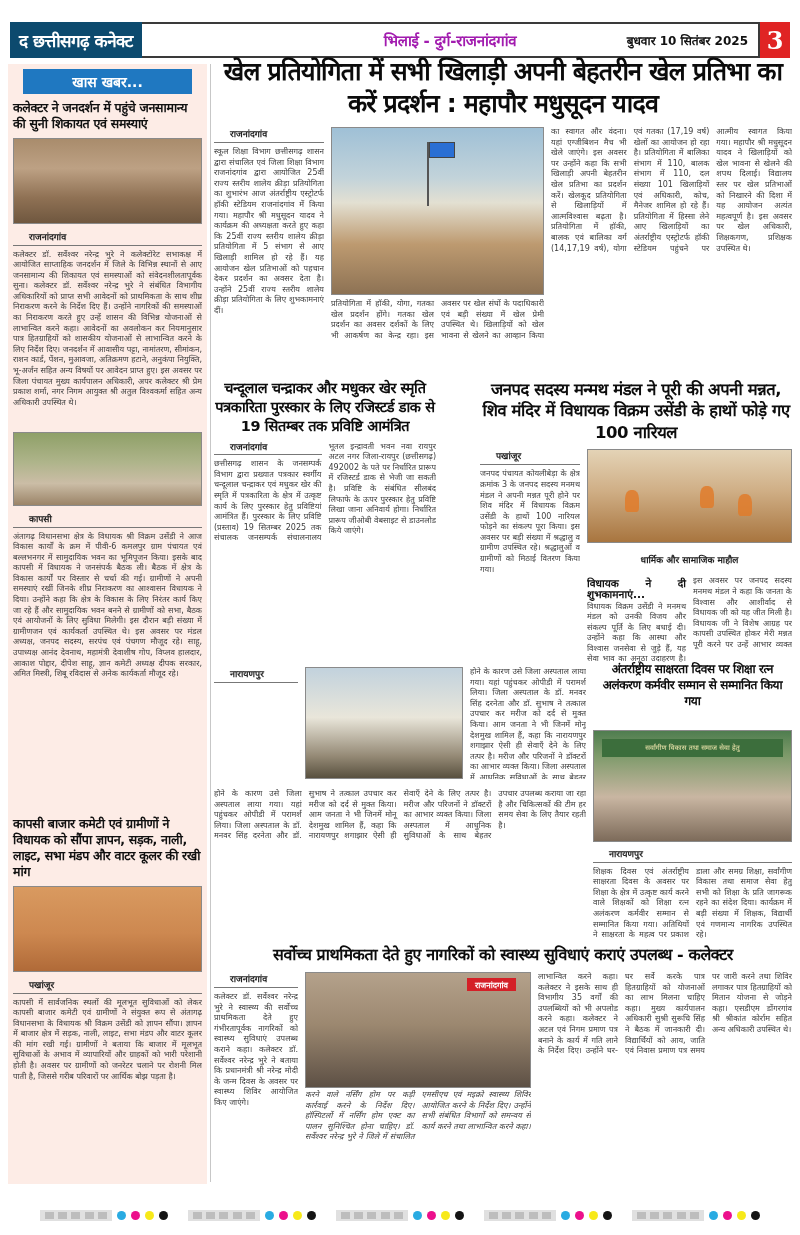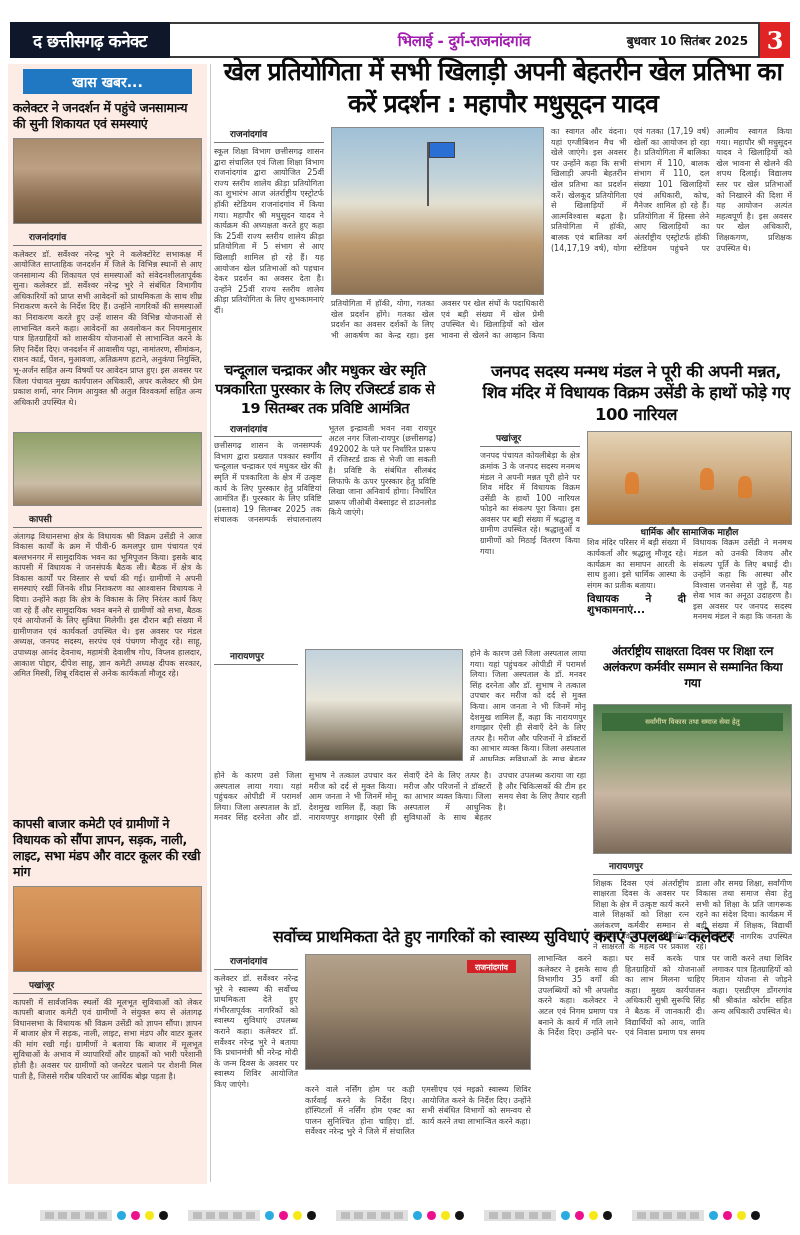--- a/index.html
+++ b/index.html
@@ -2,21 +2,21 @@
 <html><head>
 <meta charset="utf-8">
 <style>
   * { margin:0; padding:0; box-sizing:border-box; }
   html,body { background:#e9e9e9; }
   body { font-family:"DejaVu Sans","Liberation Sans",sans-serif; }
   .page { position:relative; width:800px; height:1235px; background:#ffffff; margin:0 auto; overflow:hidden; }
 
   
   .masthead { position:absolute; top:22px; left:10px; width:780px; height:36px; display:flex; align-items:stretch; }
-  .nameplate { background:#0f172a; color:#fff; font-weight:bold; font-size:17px; display:flex; align-items:center; justify-content:center; width:160px; flex:0 0 auto; letter-spacing:-0.5px; }
+  .nameplate { background:#0c4a6e; color:#fff; font-weight:bold; font-size:17px; display:flex; align-items:center; justify-content:center; width:132px; flex:0 0 auto; letter-spacing:-0.5px; }
   .edition-strip { flex:1; border:2px solid #3a3a3a; border-left:none; display:flex; align-items:center; position:relative; }
   .edition-title { position:absolute; left:0; right:0; text-align:center; font-weight:bold; font-size:15px; color:#a21caf; letter-spacing:-0.3px; }
   .issue-date { margin-left:auto; font-weight:bold; font-size:12px; color:#111; padding-right:10px; z-index:2; background:transparent; }
   .pagenum { background:#e02424; color:#fff; width:30px; flex:0 0 auto; display:flex; align-items:center; justify-content:center; font-size:24px; font-weight:bold; font-family:"DejaVu Serif","Liberation Serif",serif; }
 
   .vrule { position:absolute; left:210px; top:64px; height:1118px; width:0; border-left:1px solid #c7c7c7; }
 
   
   .leftcol { position:absolute; left:8px; top:64px; width:199px; height:1120px; background:#fdece6; padding:3px 5px; overflow:hidden; }
   .khas-banner { margin:2px 10px 6px 10px; background:#1f78c1; color:#fff; text-align:center; font-weight:bold; font-size:14px; padding:3px 0; }
@@ -30,21 +30,21 @@
   .main { position:absolute; left:214px; top:56px; width:578px; }
   .main-h1 { font-size:25px; font-weight:bold; text-align:center; color:#0b0b0b; line-height:1.28; letter-spacing:-0.8px; }
   .sec-h2 { font-weight:bold; text-align:center; color:#0d0d0d; letter-spacing:-0.4px; }
 
   .flexrow { display:flex; gap:7px; }
   .cols2 { column-count:2; column-gap:7px; }
   .cols3 { column-count:3; column-gap:7px; }
   .cols4 { column-count:4; column-gap:7px; }
 
   .photo { border:1px solid #8a8a8a; position:relative; overflow:hidden; }
-  .caption { font-size:9px; font-weight:bold; text-align:center; color:#1b1b1b; padding:0 0; }
+  .caption { font-size:9px; font-weight:bold; text-align:center; color:#1b1b1b; padding:10px 0; }
   .subhead { font-size:10.5px; font-weight:bold; color:#111; margin:2px 0; column-span:none; }
 
   
   .ph-office   { background:linear-gradient(180deg,#a98c6c 0%,#bda184 35%,#8f7154 70%,#6f573f 100%); }
   .ph-crowd    { background:linear-gradient(180deg,#8fa068 0%,#aeb48a 40%,#cbbda6 70%,#9b8468 100%); }
   .ph-indoor   { background:linear-gradient(180deg,#d99a60 0%,#cd8850 55%,#b06a38 100%); }
   .ph-stadium  { background:linear-gradient(180deg,#9fc0d6 0%,#c2d3da 30%,#e3e0d2 45%,#bd9a70 70%,#8d7254 100%); }
   .ph-temple   { background:linear-gradient(180deg,#e4d3b6 0%,#cfae85 45%,#a8753f 100%); }
   .ph-hospital { background:linear-gradient(180deg,#c2d2dd 0%,#e9e6da 45%,#958a76 80%,#58503f 100%); }
   .ph-literacy { background:linear-gradient(180deg,#4f7d4f 0%,#7d9a6a 22%,#c9b6a2 60%,#7d6b5a 100%); }
@@ -115,21 +115,21 @@
           <div class="photo ph-stadium" style="height:168px;">
             <div class="flagpole"></div>
             <div class="flag"></div>
           </div>
           <div class="bodytext cols2" style="height:50px; margin-top:4px;">प्रतियोगिता में हॉकी, योगा, गतका खेल प्रदर्शन होंगे। गतका खेल प्रदर्शन का अवसर दर्शकों के लिए भी आकर्षण का केन्द्र रहा। इस अवसर पर खेल संघों के पदाधिकारी एवं बड़ी संख्या में खेल प्रेमी उपस्थित थे। खिलाड़ियों को खेल भावना से खेलने का आव्हान किया गया एवं वर्ष 2021 में चयनित खेल प्रतिभाओं को सम्मानित भी किया गया।</div>
         </div>
         <div class="bodytext cols3" style="flex:1; height:224px;">का स्वागत और वंदना। यहां एग्जीबिशन मैच भी खेले जाएंगे। इस अवसर पर उन्होंने कहा कि सभी खिलाड़ी अपनी बेहतरीन खेल प्रतिभा का प्रदर्शन करें। खेलकूद प्रतियोगिता से खिलाड़ियों में आत्मविश्वास बढ़ता है। प्रतियोगिता में हॉकी, बालक एवं बालिका वर्ग (14,17,19 वर्ष), योगा एवं गतका (17,19 वर्ष) खेलों का आयोजन हो रहा है। प्रतियोगिता में बालिका संभाग में 110, बालक संभाग में 110, दल संख्या 101 खिलाड़ियों एवं अधिकारी, कोच, मैनेजर शामिल हो रहे हैं। प्रतियोगिता में हिस्सा लेने आए खिलाड़ियों का अंतर्राष्ट्रीय एस्ट्रोटर्फ हॉकी स्टेडियम पहुंचने पर आत्मीय स्वागत किया गया। महापौर श्री मधुसूदन यादव ने खिलाड़ियों को खेल भावना से खेलने की शपथ दिलाई। विद्यालय स्तर पर खेल प्रतिभाओं को निखारने की दिशा में यह आयोजन अत्यंत महत्वपूर्ण है। इस अवसर पर खेल अधिकारी, शिक्षकगण, प्रशिक्षक उपस्थित थे।</div>
       </div>
     </section>
 
-    <section class="flexrow" style="margin-top:10px; height:272px;gap:44px;">
+    <section class="flexrow" style="margin-top:28px; height:272px;gap:44px;">
       <div style="flex:0 0 222px;">
         <h2 class="sec-h2" style="font-size:14.5px; line-height:1.3;">चन्दूलाल चन्द्राकर और मधुकर खेर स्मृति पत्रकारिता पुरस्कार के लिए रजिस्टर्ड डाक से 19 सितम्बर तक प्रविष्टि आमंत्रित</h2>
         <div style="margin-top:6px;">
           <div class="bodytext cols2" style="height:196px;">
             <div class="dateline">राजनांदगांव</div>
             <span>छत्तीसगढ़ शासन के जनसम्पर्क विभाग द्वारा प्रख्यात पत्रकार स्वर्गीय चन्दूलाल चन्द्राकर एवं मधुकर खेर की स्मृति में पत्रकारिता के क्षेत्र में उत्कृष्ट कार्य के लिए पुरस्कार हेतु प्रविष्टियां आमंत्रित हैं। पुरस्कार के लिए प्रविष्टि (प्रस्ताव) 19 सितम्बर 2025 तक संचालक जनसम्पर्क संचालनालय भूतल इन्द्रावती भवन नवा रायपुर अटल नगर जिला-रायपुर (छत्तीसगढ़) 492002 के पते पर निर्धारित प्रारूप में रजिस्टर्ड डाक से भेजी जा सकती है। प्रविष्टि के संबंधित सीलबंद लिफाफे के ऊपर पुरस्कार हेतु प्रविष्टि लिखा जाना अनिवार्य होगा। निर्धारित प्रारूप जीओबी वेबसाइट से डाउनलोड किये जाएंगे।</span>
           </div>
         </div>
       </div>
       <div style="flex:1;">
@@ -140,21 +140,20 @@
             <div class="bodytext" style="height:190px;">जनपद पंचायत कोयलीबेड़ा के क्षेत्र क्रमांक 3 के जनपद सदस्य मनमथ मंडल ने अपनी मन्नत पूरी होने पर शिव मंदिर में विधायक विक्रम उसेंडी के हाथों 100 नारियल फोड़ने का संकल्प पूरा किया। इस अवसर पर बड़ी संख्या में श्रद्धालु व ग्रामीण उपस्थित रहे। श्रद्धालुओं व ग्रामीणों को मिठाई वितरण किया गया।</div>
           </div>
           <div style="flex:1;">
             <div class="photo ph-temple" style="height:94px;">
               <div class="saffron" style="left:18%; top:40px;"></div>
               <div class="saffron" style="left:55%; top:36px;"></div>
               <div class="saffron" style="left:74%; top:44px;"></div>
             </div>
             <div class="caption">धार्मिक और सामाजिक माहौल</div>
             <div class="bodytext cols2" style="height:92px;">
-              <span>शिव मंदिर परिसर में बड़ी संख्या में कार्यकर्ता और श्रद्धालु मौजूद रहे। कार्यक्रम का समापन आरती के साथ हुआ। इसे धार्मिक आस्था के संगम का प्रतीक बताया।</span>
               <div class="subhead">विधायक ने दी शुभकामनाएं...</div>
               <span>विधायक विक्रम उसेंडी ने मनमथ मंडल को उनकी विजय और संकल्प पूर्ति के लिए बधाई दी। उन्होंने कहा कि आस्था और विश्वास जनसेवा से जुड़े हैं, यह सेवा भाव का अनूठा उदाहरण है। इस अवसर पर जनपद सदस्य मनमथ मंडल ने कहा कि जनता के विश्वास और आशीर्वाद से विधायक जी को यह जीत मिली है। विधायक जी ने विशेष आग्रह पर कापसी उपस्थित होकर मेरी मन्नत पूरी करने पर उन्हें आभार व्यक्त करता हूं और आगे भी जनता की सेवा करता रहूंगा।</span>
             </div>
           </div>
         </div>
       </div>
     </section>
 
     <section class="flexrow" style="margin-top:10px; height:272px;">
       <div style="flex:0 0 372px;">
@@ -162,42 +161,42 @@
           <div style="flex:0 0 84px; overflow:hidden;">
             <div class="dateline">नारायणपुर</div>
           </div>
           <div class="photo ph-hospital" style="flex:0 0 158px; height:112px;"></div>
           <div class="bodytext" style="flex:1; height:112px;">होने के कारण उसे जिला अस्पताल लाया गया। यहां पहुंचकर ओपीडी में परामर्श लिया। जिला अस्पताल के डॉ. मनवर सिंह दरनेता और डॉ. सुभाष ने तत्काल उपचार कर मरीज को दर्द से मुक्त किया। आम जनता ने भी जिनमें मोनू देशमुख शामिल हैं, कहा कि नारायणपुर शगाझार ऐसी ही सेवाएँ देने के लिए तत्पर है। मरीज और परिजनों ने डॉक्टरों का आभार व्यक्त किया। जिला अस्पताल में आधुनिक सुविधाओं के साथ बेहतर उपचार उपलब्ध कराया जा रहा है और चिकित्सकों की टीम हर समय सेवा के लिए तैयार रहती है।</div>
         </div>
         <div class="bodytext cols4" style="height:96px; margin-top:6px;">होने के कारण उसे जिला अस्पताल लाया गया। यहां पहुंचकर ओपीडी में परामर्श लिया। जिला अस्पताल के डॉ. मनवर सिंह दरनेता और डॉ. सुभाष ने तत्काल उपचार कर मरीज को दर्द से मुक्त किया। आम जनता ने भी जिनमें मोनू देशमुख शामिल हैं, कहा कि नारायणपुर शगाझार ऐसी ही सेवाएँ देने के लिए तत्पर है। मरीज और परिजनों ने डॉक्टरों का आभार व्यक्त किया। जिला अस्पताल में आधुनिक सुविधाओं के साथ बेहतर उपचार उपलब्ध कराया जा रहा है और चिकित्सकों की टीम हर समय सेवा के लिए तैयार रहती है।</div>
       </div>
       <div style="flex:1;">
         <h2 class="sec-h2" style="font-size:12px; line-height:1.35;">अंतर्राष्ट्रीय साक्षरता दिवस पर शिक्षा रत्न अलंकरण कर्मवीर सम्मान से सम्मानित किया गया</h2>
-        <div class="photo ph-literacy" style="height:150px; margin-top:12px;">
+        <div class="photo ph-literacy" style="height:112px; margin-top:20px;">
           <div class="banner-strip">सर्वांगीण विकास तथा समाज सेवा हेतु</div>
         </div>
         <div style="margin-top:5px;">
           <div class="dateline">नारायणपुर</div>
           <div class="bodytext cols2" style="height:86px;">शिक्षक दिवस एवं अंतर्राष्ट्रीय साक्षरता दिवस के अवसर पर शिक्षा के क्षेत्र में उत्कृष्ट कार्य करने वाले शिक्षकों को शिक्षा रत्न अलंकरण कर्मवीर सम्मान से सम्मानित किया गया। अतिथियों ने साक्षरता के महत्व पर प्रकाश डाला और समग्र शिक्षा, सर्वांगीण विकास तथा समाज सेवा हेतु सभी को शिक्षा के प्रति जागरूक रहने का संदेश दिया। कार्यक्रम में बड़ी संख्या में शिक्षक, विद्यार्थी एवं गणमान्य नागरिक उपस्थित रहे।</div>
         </div>
       </div>
     </section>
 
     <section style="margin-top:10px;">
       <h2 class="sec-h2" style="font-size:16px;">सर्वोच्च प्राथमिकता देते हुए नागरिकों को स्वास्थ्य सुविधाएं कराएं उपलब्ध - कलेक्टर</h2>
       <div class="flexrow" style="margin-top:7px; height:208px;">
         <div style="flex:0 0 84px; overflow:hidden;">
           <div class="dateline">राजनांदगांव</div>
           <div class="bodytext" style="height:190px;">कलेक्टर डॉ. सर्वेश्वर नरेन्द्र भुरे ने स्वास्थ्य की सर्वोच्च प्राथमिकता देते हुए गंभीरतापूर्वक नागरिकों को स्वास्थ्य सुविधाएं उपलब्ध कराने कहा। कलेक्टर डॉ. सर्वेश्वर नरेन्द्र भुरे ने बताया कि प्रधानमंत्री श्री नरेन्द्र मोदी के जन्म दिवस के अवसर पर स्वास्थ्य शिविर आयोजित किए जाएंगे।</div>
         </div>
         <div style="flex:0 0 226px;">
           <div class="photo ph-meeting" style="height:116px;">
             <div class="photo-sign">राजनांदगांव</div>
           </div>
-          <div class="bodytext cols2" style="height:84px; margin-top:15px;">करने वाले नर्सिंग होम पर कड़ी कार्रवाई करने के निर्देश दिए। हॉस्पिटलों में नर्सिंग होम एक्ट का पालन सुनिश्चित होना चाहिए। डॉ. सर्वेश्वर नरेन्द्र भुरे ने जिले में संचालित एमसीएच एवं मइक्रो स्वास्थ्य शिविर आयोजित करने के निर्देश दिए। उन्होंने सभी संबंधित विभागों को समन्वय से कार्य करने तथा लाभान्वित करने कहा।</div>
+          <div class="bodytext cols2" style="height:84px; margin-top:2px;font-style:italic;">करने वाले नर्सिंग होम पर कड़ी कार्रवाई करने के निर्देश दिए। हॉस्पिटलों में नर्सिंग होम एक्ट का पालन सुनिश्चित होना चाहिए। डॉ. सर्वेश्वर नरेन्द्र भुरे ने जिले में संचालित एमसीएच एवं मइक्रो स्वास्थ्य शिविर आयोजित करने के निर्देश दिए। उन्होंने सभी संबंधित विभागों को समन्वय से कार्य करने तथा लाभान्वित करने कहा।</div>
         </div>
         <div class="bodytext cols3" style="flex:1; height:208px;">लाभान्वित करने कहा। कलेक्टर ने इसके साथ ही विभागीय 35 वर्गों की उपलब्धियों को भी अपलोड करने कहा। कलेक्टर ने अटल एवं निगम प्रमाण पत्र बनाने के कार्य में गति लाने के निर्देश दिए। उन्होंने घर-घर सर्वे करके पात्र हितग्राहियों को योजनाओं का लाभ मिलना चाहिए कहा। मुख्य कार्यपालन अधिकारी सुश्री सुरूचि सिंह ने बैठक में जानकारी दी। विद्यार्थियों को आय, जाति एवं निवास प्रमाण पत्र समय पर जारी करने तथा शिविर लगाकर पात्र हितग्राहियों को मितान योजना से जोड़ने कहा। एसडीएम डोंगरगांव श्री श्रीकांत कोर्राम सहित अन्य अधिकारी उपस्थित थे।</div>
       </div>
     </section>
   </main>
 
   <div class="marks">
     <div class="mark-group">
       <div class="reg-strip">
           <div class="reg-sq"></div>

